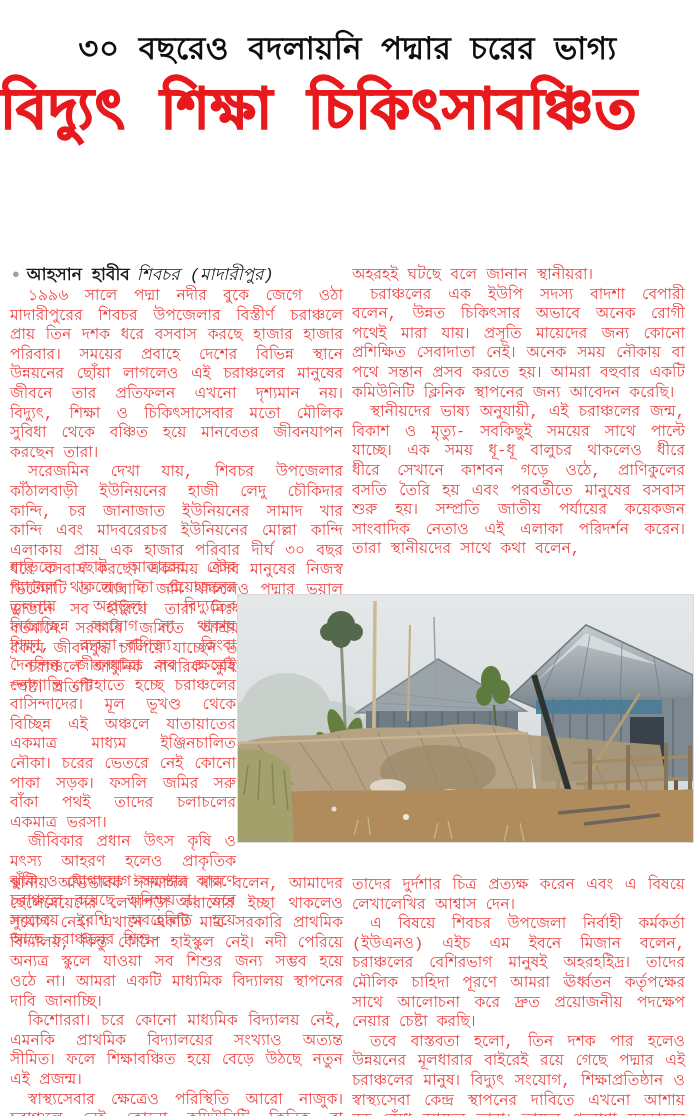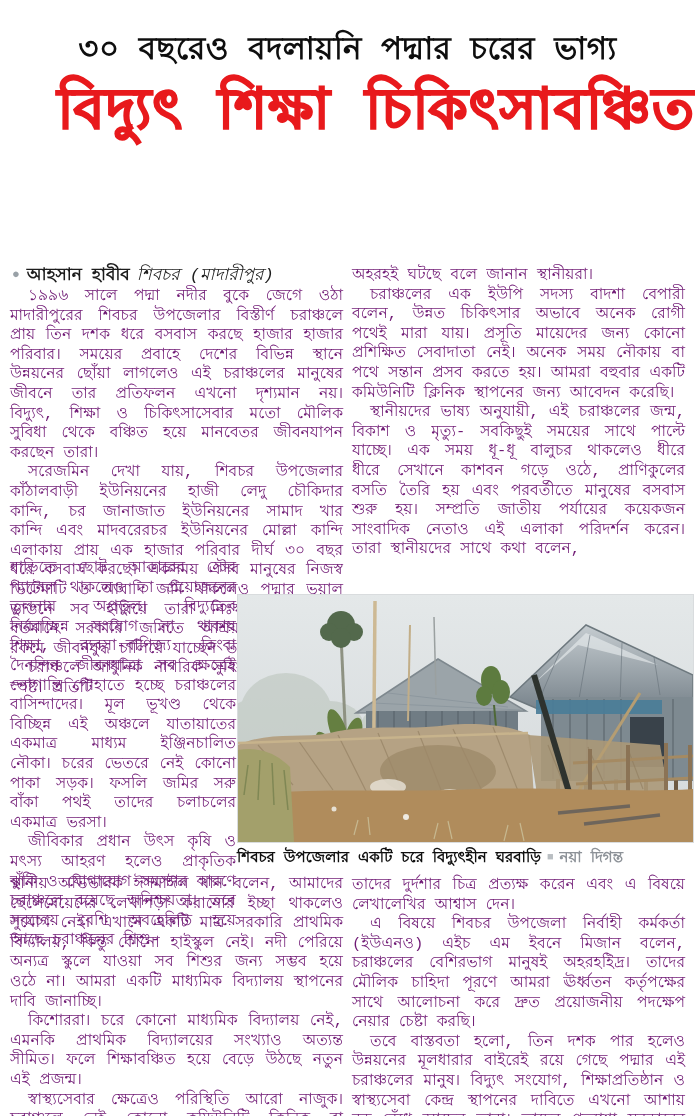--- a/index.html
+++ b/index.html
@@ -9,32 +9,32 @@
     font-family:Liberation Mono, monospace;
     color:#1c1c1c;
   }
   .kicker {
     position:absolute; top:8px; left:0; right:0;
     text-align:center; font-size:31px; font-weight:bold; color:#0e0e0e;
     letter-spacing:0.5px;
   }
   .headline {
     position:absolute; top:50px; left:0; right:0;
-    text-align:right; font-weight:bold;
+    text-align:left; font-weight:bold;
     font-size:56px; line-height:94px; letter-spacing:1px;
     -webkit-text-stroke:1.5px currentColor;
   }
   .byline { position:absolute; top:245px; left:12px; font-size:17px; white-space:nowrap; }
   .byline .bullet { color:#99a1a7; font-size:13px; margin-right:7px; vertical-align:2px; }
   .byline .author { font-weight:bold; }
   .byline .place  { font-style:italic; margin-left:7px; }
 
   .textblock {
     position:absolute; font-size:15.5px; line-height:19.6px;
-    text-align:justify; text-justify:inter-word; color:#701a75;
+    text-align:justify; text-justify:inter-word; color:#ef4444;
   }
   .textblock p.para { margin:0; text-indent:18px; }
   .textblock.cont p.para:first-child { text-indent:0; }
 
   #left-top     { left:10px;  top:271px; width:333px; }
   #left-wrap    { left:10px;  top:543px; width:226px; }
   #left-bottom  { left:10px;  top:859px; width:333px; }
   #right-top    { left:352px; top:250px; width:333px; }
   #right-bottom { left:352px; top:860px; width:333px; }
 
@@ -245,20 +245,17 @@
       </g>
       <g stroke="#6e655b" stroke-width="3.5">
         <line x1="320" y1="218" x2="392" y2="211"></line>
         <line x1="346" y1="229" x2="422" y2="220"></line>
       </g>
       <circle cx="168" cy="222" r="3" fill="#eeeae2"></circle>
       <circle cx="96" cy="214" r="2.5" fill="#e6e0d4"></circle>
     </svg>
   </div>
 
-  <div class="caption">
-    <span>শিবচর উপজেলার একটি চরে বিদ্যুৎহীন ঘরবাড়ি</span><span class="sep">■</span><span class="credit">নয়া দিগন্ত</span>
-  </div>
 
   <div class="green-arc a1"></div>
   <div class="green-arc a2"></div>
 
 </div>
 
 </body></html>

